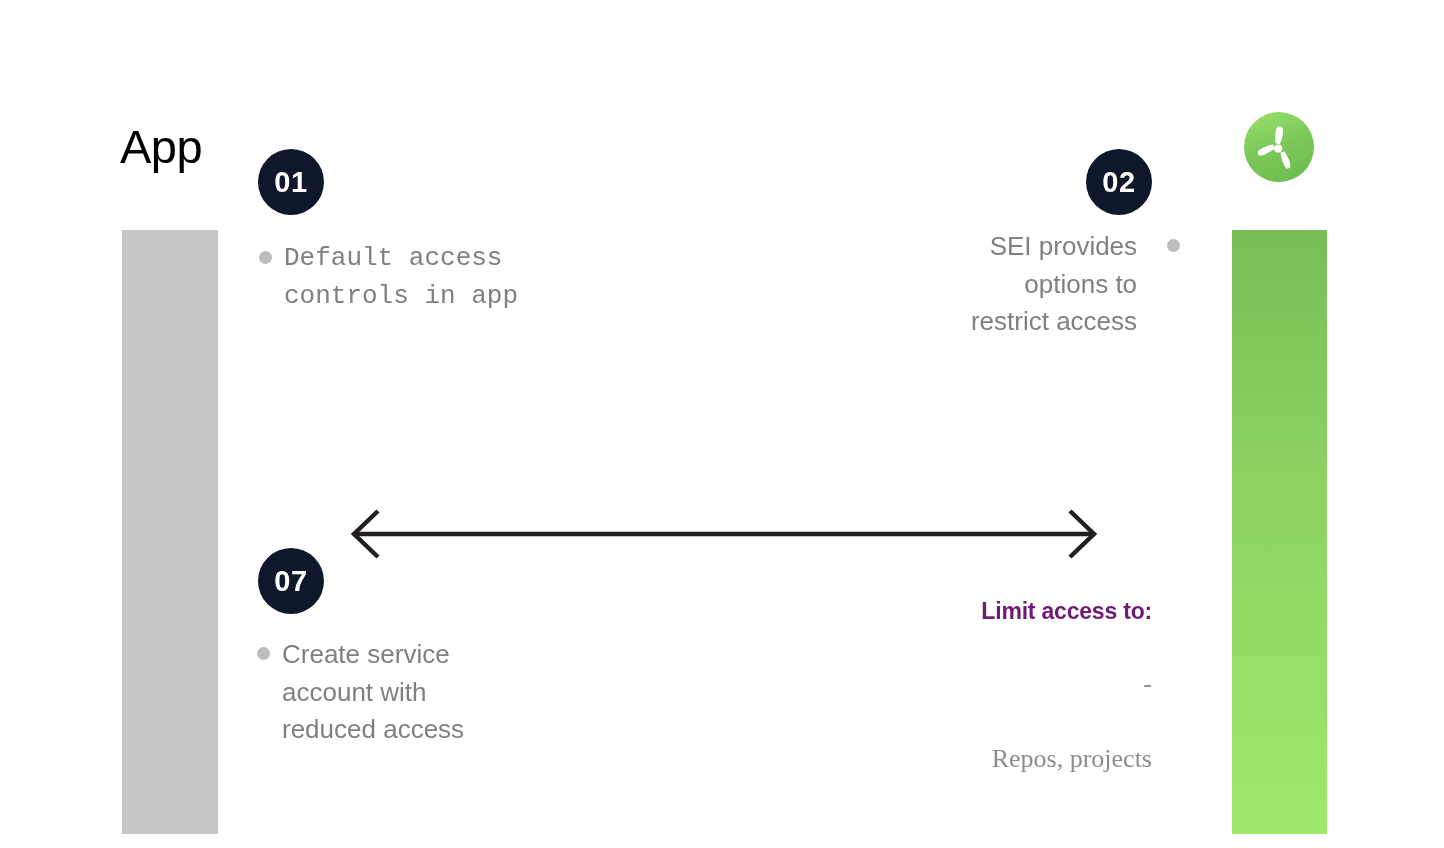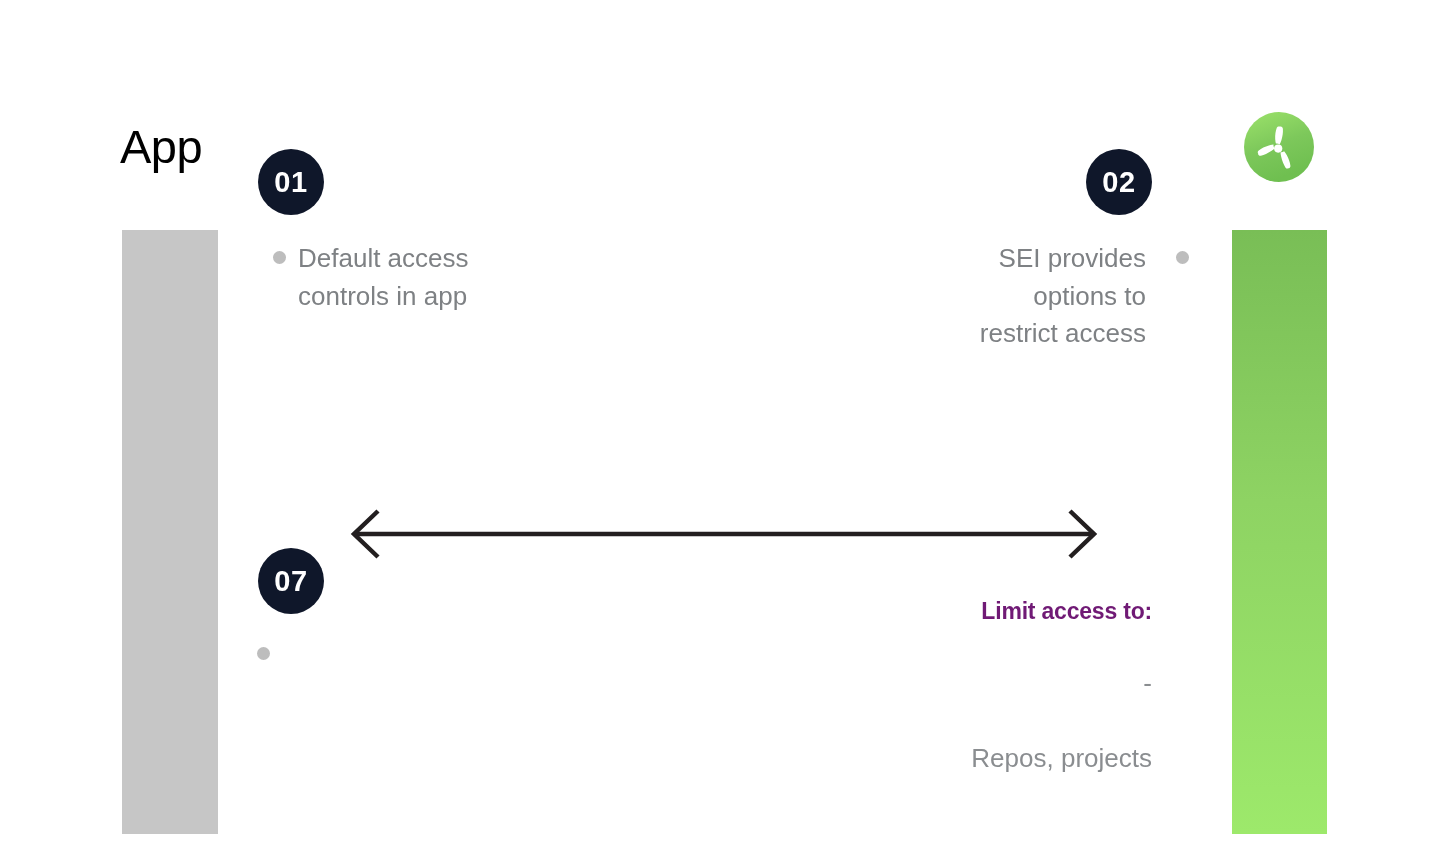--- a/index.html
+++ b/index.html
@@ -93,36 +93,37 @@
     margin-top: 11px;
   }
   .bullet-text {
     font-size: 26px;
     line-height: 37.5px;
     color: #7e8184;
     white-space: pre-line;
   }
 
   .block-01 {
-    left: 273px;
+    left: 259px;
     top: 240px;
+    font-family: Liberation Mono, monospace;
   }
   .block-01 .bullet-text { text-align: left; }
 
   .block-02 {
     left: 257px;
     top: 636px;
   }
   .block-02 .bullet-text { text-align: left; }
 
   .block-03 {
     left: 962px;
-    top: 240px;
+    top: 228px;
     width: 227px;
-    justify-content: flex-end;
+    justify-content: center;
     gap: 30px;
   }
   .block-03 .bullet-text { text-align: right; }
   .block-03 .bullet-dot { order: 2; }
 
   
   .arrow-wrap {
     position: absolute;
     left: 348px;
     top: 505px;
@@ -143,20 +144,21 @@
     line-height: 31px;
     font-weight: 700;
     color: #701a75;
     letter-spacing: -0.2px;
   }
   .limit-line {
     font-size: 26px;
     line-height: 37.5px;
     color: #8a8d90;
     white-space: pre;
+    font-family: Liberation Serif, serif;
   }
   .limit-line .dash { }
 
   
   .logo {
     position: absolute;
     left: 1244px;
     top: 112px;
     width: 70px;
     height: 70px;
@@ -206,20 +208,23 @@
 
   <div class="bullet-block block-03">
     <span class="bullet-text">SEI provides
 options to
 restrict access</span>
     <span class="bullet-dot"></span>
   </div>
 
   <div class="bullet-block block-02">
     <span class="bullet-dot"></span>
+    <span class="bullet-text">Create service
+account with
+reduced access</span>
   </div>
 
   <div class="arrow-wrap">
     <svg viewBox="0 0 752 58" width="752" height="58" aria-hidden="true">
       <g stroke="#231f20" stroke-width="4.5" fill="none" stroke-linecap="butt">
         <line x1="6" y1="29" x2="746" y2="29"></line>
         <polyline points="30,6 6,29 30,52"></polyline>
         <polyline points="722,6 746,29 722,52"></polyline>
       </g>
     </svg>

